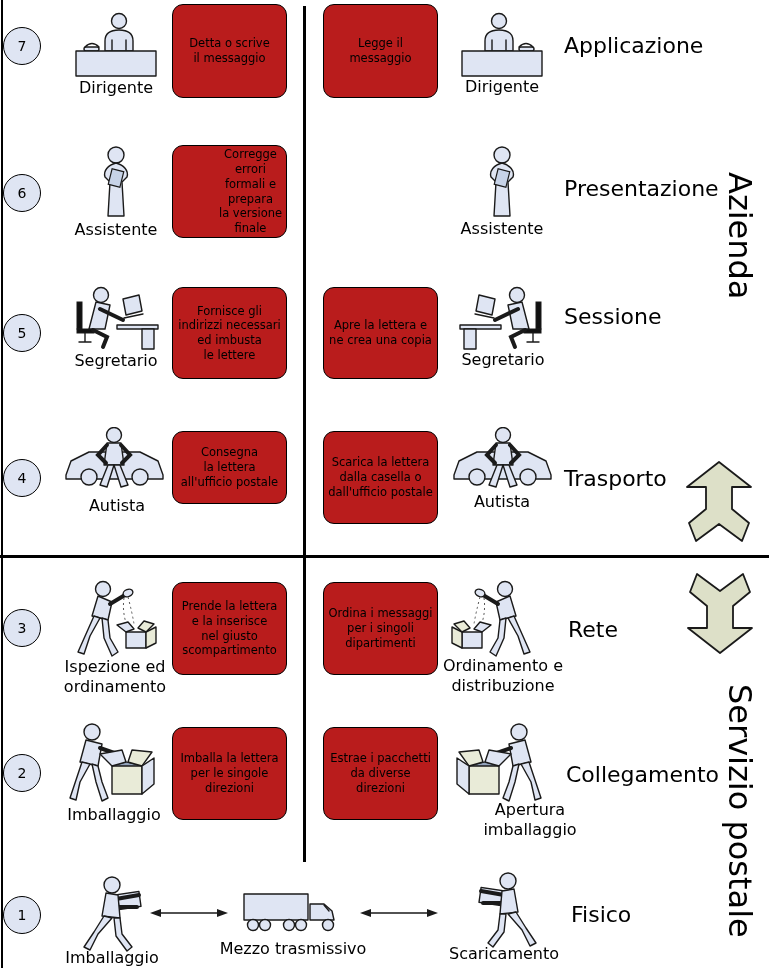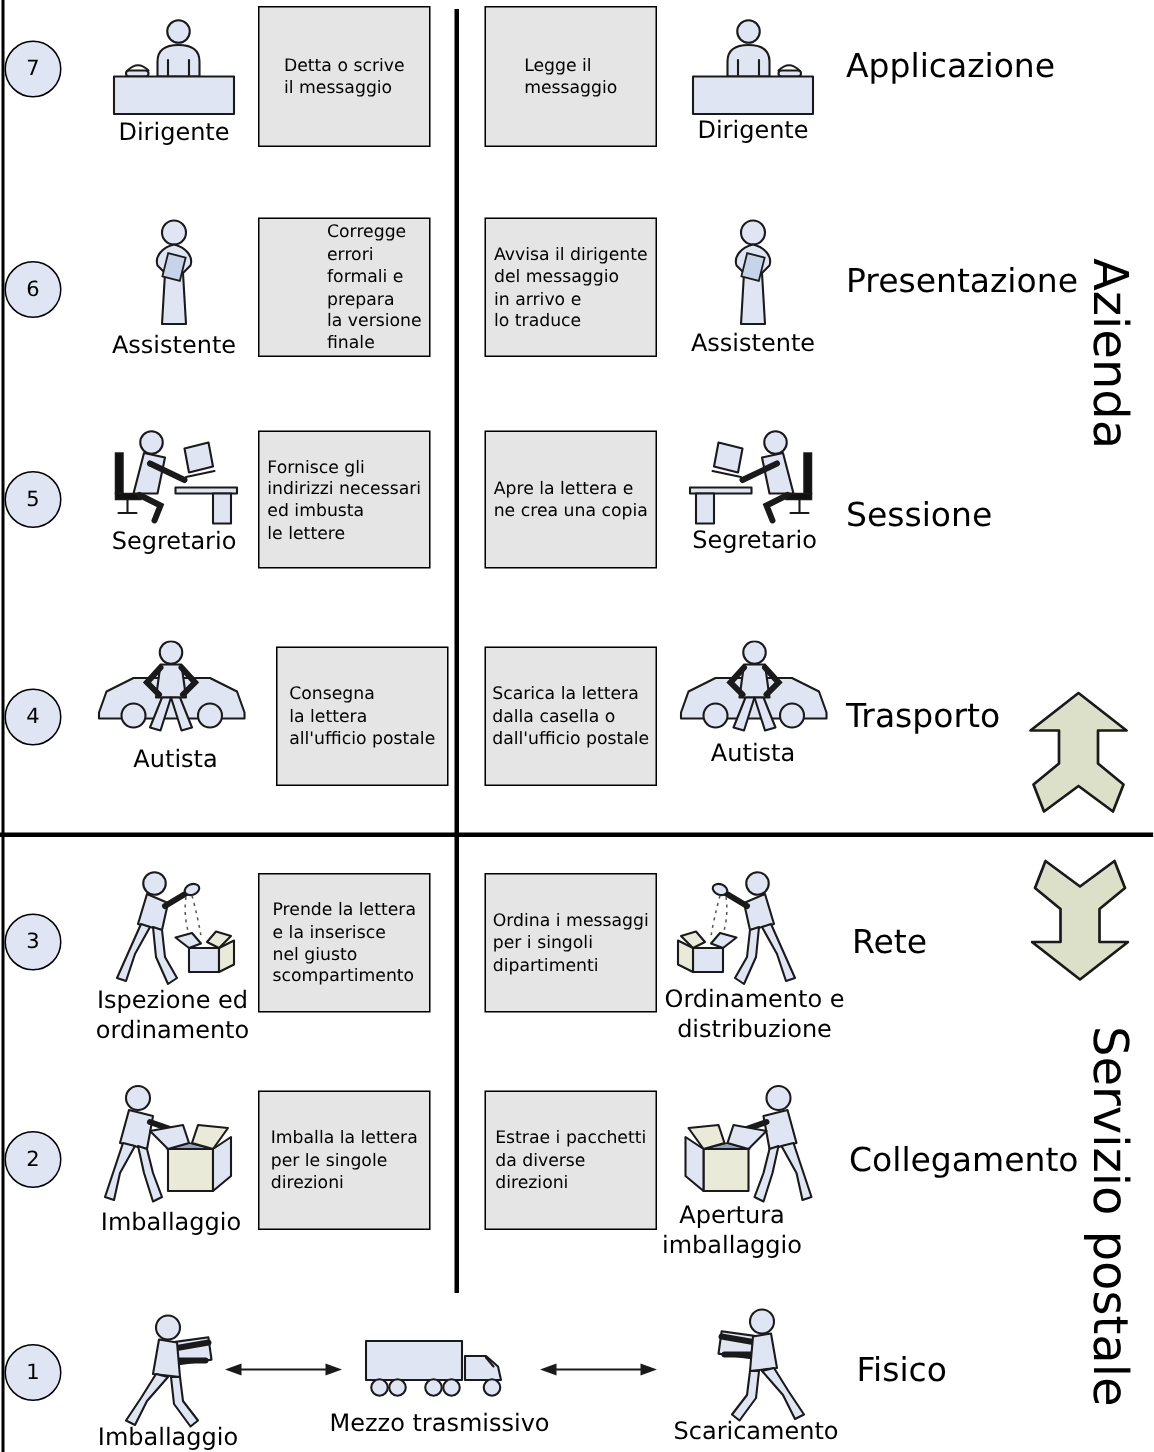--- a/index.html
+++ b/index.html
@@ -3,22 +3,22 @@
 <meta charset="utf-8">
 <style>
   html,body{margin:0;padding:0;background:#fff;}
   #canvas{position:relative;width:769px;height:968px;background:#fff;overflow:hidden;
           font-family:"DejaVu Sans",sans-serif;color:#000;}
   .abs{position:absolute;}
   .line{position:absolute;background:#000;}
   .circle{position:absolute;width:38px;height:38px;border-radius:50%;border:1.6px solid #000;
           background:#dfe5f3;display:flex;align-items:center;justify-content:center;
           font-size:14px;box-sizing:border-box;}
-  .box{position:absolute;width:115px;border:1.4px solid #000;border-radius:0;background:#e5e5e5;
-       display:flex;align-items:center;justify-content:center;
+  .box{position:absolute;width:115px;border:1.4px solid #000;border-radius:11px;background:#b91c1c;
+       display:flex;align-items:center;justify-content:center;text-align:center;
        font-size:11.5px;line-height:1.28;white-space:pre-line;padding:3px;box-sizing:border-box;}
   .actor-label{position:absolute;transform:translateX(-50%);text-align:center;
        font-size:16px;line-height:1.25;white-space:pre-line;}
   .layer-label{position:absolute;transform:translateY(-50%);font-size:22px;}
   .vlabel{position:absolute;writing-mode:vertical-rl;text-orientation:mixed;font-size:32px;}
   svg{display:block;}
   .fig{fill:#dfe5f3;stroke:#1a1a1a;stroke-width:1.4;stroke-linejoin:round;}
   .khaki{fill:#e9ebd8;stroke:#1a1a1a;stroke-width:1.4;stroke-linejoin:round;}
   .paper{fill:#c7d3e8;stroke:#1a1a1a;stroke-width:1.2;}
   .dark{fill:#111;stroke:#1a1a1a;stroke-width:1;}
@@ -90,24 +90,20 @@
 
   <svg class="abs" style="left:95px;top:146px;" width="42" height="72" viewBox="0 0 42 72">
     <circle class="fig" cx="21" cy="9" r="8"></circle>
     <path class="fig" d="M21,17 C13,19 8,25 10,31 L15,36 L13,70 L29,70 L27,36 L32,31 C34,25 29,19 21,17 Z"></path>
     <rect class="paper" x="15" y="24" width="12" height="16" transform="rotate(14 21 32)"></rect>
   </svg>
   <div class="actor-label" style="left:116px;top:220px;">Assistente</div>
   <div class="box" style="left:172px;top:145px;height:93px;padding-left:45px;">Corregge errori
 formali e prepara
 la versione finale</div>
-  <div class="box" style="left:323px;top:145px;height:93px;">Avvisa il dirigente
-del messaggio
-in arrivo e
-lo traduce</div>
   <svg class="abs" style="left:481px;top:146px;" width="42" height="72" viewBox="0 0 42 72">
     <circle class="fig" cx="21" cy="9" r="8"></circle>
     <path class="fig" d="M21,17 C13,19 8,25 10,31 L15,36 L13,70 L29,70 L27,36 L32,31 C34,25 29,19 21,17 Z"></path>
     <rect class="paper" x="15" y="24" width="12" height="16" transform="rotate(14 21 32)"></rect>
   </svg>
   <div class="actor-label" style="left:502px;top:219px;">Assistente</div>
   <div class="layer-label" style="left:564px;top:188px;">Presentazione</div>
 
   <svg class="abs" style="left:75px;top:285px;" width="85" height="65" viewBox="0 0 85 65">
     <rect class="dark" x="2" y="17" width="5" height="27"></rect>
@@ -138,35 +134,35 @@
       <path class="fig" d="M21,17 L14,44 L30,44 L35,20 Z"></path>
       <path class="limb" d="M25,24 L48,35"></path>
       <path class="limb" d="M18,45 L32,52 L28,62"></path>
       <rect class="fig" x="42" y="40" width="41" height="4"></rect>
       <rect class="fig" x="67" y="44" width="12" height="20"></rect>
       <polygon class="fig" points="48,14 64,10 67,26 51,30"></polygon>
       <line class="ln" x1="49" y1="33" x2="68" y2="29"></line>
     </g>
   </svg>
   <div class="actor-label" style="left:503px;top:350px;">Segretario</div>
-  <div class="layer-label" style="left:564px;top:344px;">Sessione</div>
+  <div class="layer-label" style="left:564px;top:316px;">Sessione</div>
 
   <svg class="abs" style="left:62px;top:427px;" width="105" height="62" viewBox="0 0 105 62">
     <path class="fig" d="M4,48 L9,34 L27,25 L78,25 L96,34 L101,48 L101,52 L4,52 Z"></path>
     <circle class="fig" cx="27" cy="50" r="8"></circle>
       <circle class="fig" cx="78" cy="50" r="8"></circle>
     <circle class="fig" cx="52" cy="8" r="7.5"></circle>
     <polygon class="fig" points="45,16 59,16 62,38 42,38"></polygon>
     <path class="limb" d="M45,18 L36,28 L44,36"></path>
       <path class="limb" d="M59,18 L68,28 L60,36"></path>
     <polygon class="fig" points="46,38 52,38 45,60 38,58"></polygon>
     <polygon class="fig" points="52,38 58,38 66,58 59,60"></polygon>
   </svg>
   <div class="actor-label" style="left:117px;top:496px;">Autista</div>
-  <div class="box" style="left:184px;top:431px;height:93px;">Consegna
+  <div class="box" style="left:172px;top:431px;height:73px;">Consegna
 la lettera
 all'ufficio postale</div>
   <div class="box" style="left:323px;top:431px;height:93px;">Scarica la lettera
 dalla casella o
 dall'ufficio postale</div>
   <svg class="abs" style="left:450px;top:427px;" width="105" height="62" viewBox="0 0 105 62">
     <g transform="translate(105,0) scale(-1,1)">
       <path class="fig" d="M4,48 L9,34 L27,25 L78,25 L96,34 L101,48 L101,52 L4,52 Z"></path>
       <circle class="fig" cx="27" cy="50" r="8"></circle>
         <circle class="fig" cx="78" cy="50" r="8"></circle>
@@ -258,21 +254,21 @@
       <path class="limb" d="M32,26 L52,33"></path>
       <polygon class="fig" points="14,40 22,42 12,60 8,78 2,76 8,58"></polygon>
       <polygon class="fig" points="24,42 30,44 34,60 40,76 34,79 28,60"></polygon>
       <polygon class="opening" points="44,44 58,40 74,44 60,48"></polygon>
       <rect class="khaki" x="44" y="44" width="30" height="28"></rect>
       <polygon class="fig" points="44,44 32,32 54,28 58,40"></polygon>
       <polygon class="khaki" points="74,44 84,30 64,28 60,40"></polygon>
       <polygon class="fig" points="74,44 86,36 86,62 74,72"></polygon>
     </g>
   </svg>
-  <div class="actor-label" style="left:488px;top:800px;">Apertura
+  <div class="actor-label" style="left:530px;top:800px;">Apertura
 imballaggio</div>
   <div class="layer-label" style="left:566px;top:774px;">Collegamento</div>
 
   <svg class="abs" style="left:82px;top:876px;" width="65" height="78" viewBox="0 0 65 78">
     <circle class="fig" cx="30" cy="9" r="8"></circle>
     <rect class="fig" x="36" y="17" width="22" height="15" transform="rotate(-8 47 24)"></rect>
     <path class="limb" d="M34,23 L57,19 M34,31 L55,31"></path>
     <polygon class="fig" points="24,17 36,19 38,42 20,40"></polygon>
     <polygon class="fig" points="22,40 30,42 16,58 8,74 2,71 12,56"></polygon>
     <polygon class="fig" points="32,42 38,42 40,58 50,71 45,75 34,60"></polygon>

